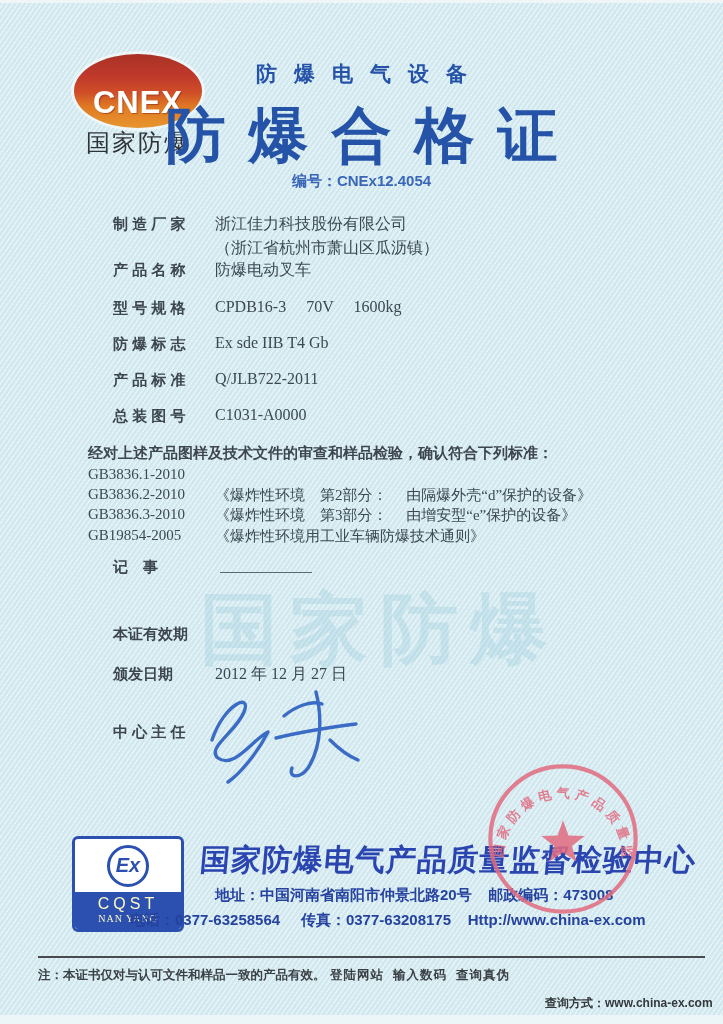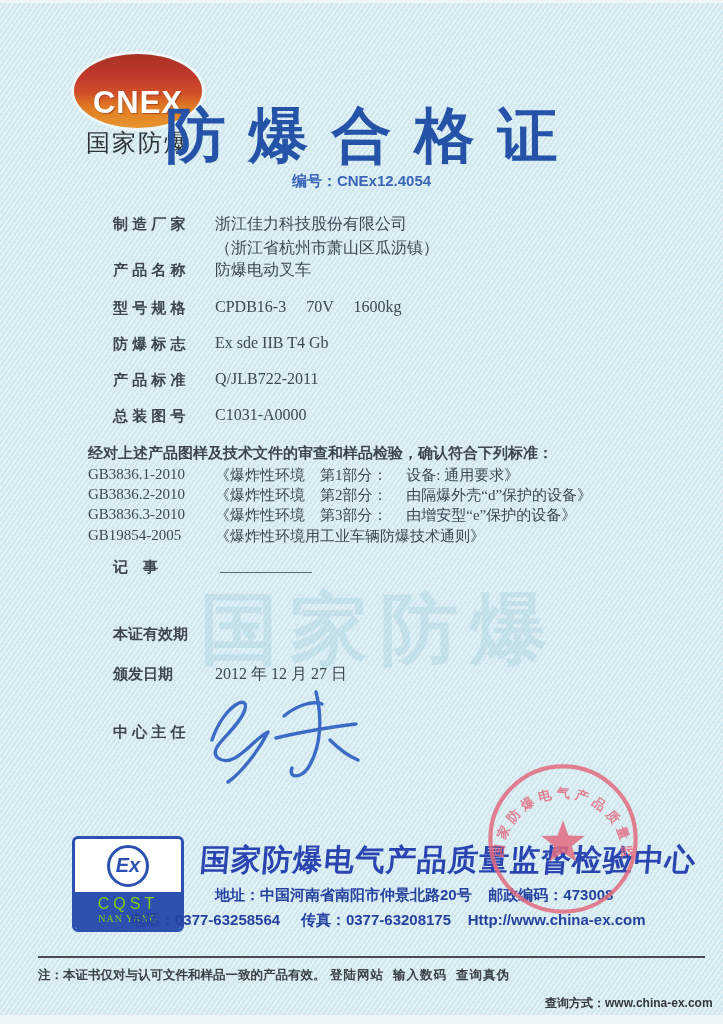--- a/index.html
+++ b/index.html
@@ -52,21 +52,21 @@
   
   .sig-svg { left:180px; top:682px; }
 
   
   .ex-logo { left:72px; top:836px; width:112px; height:96px; background:#ffffff;
     border:3px solid #2b50b0; border-radius:6px; overflow:hidden; }
   .ex-top { height:53px; display:flex; align-items:center; justify-content:center; }
   .ex-circle { width:42px; height:42px; border:3px solid #2b50b0; border-radius:50%;
     display:flex; align-items:center; justify-content:center; }
   .ex-circle span { color:#2b50b0; font-weight:bold; font-style:italic; font-size:20px; }
-  .ex-bottom { height:56px; background:#2b50b0; color:#84cc16; text-align:center; line-height:1.1; padding-top:3px; }
+  .ex-bottom { height:56px; background:#2b50b0; color:#fef9c3; text-align:center; line-height:1.1; padding-top:3px; }
   .ex-bottom .l1 { font-size:16px; letter-spacing:4px; }
   .ex-bottom .l2 { font-size:10px; letter-spacing:1px;font-family:Liberation Serif, serif; }
   .org-name { left:200px; top:840px; width:480px; font-size:30px; font-weight:bold; color:#2b45b0;
     font-family:"Liberation Serif", serif; transform:skewX(-5deg); letter-spacing:1px; white-space:nowrap; }
   .org-line { font-size:15px; font-weight:bold; color:#25429f; white-space:pre; }
   .addr { left:215px; top:886px; }
   .phone { left:130px; top:911px; }
 
   
   .stamp-svg { left:480px; top:756px; opacity:0.85; }
@@ -81,20 +81,21 @@
 </style>
 </head>
 <body>
 
 <div class="page">
 
   <div class="abs cnex-logo">
     <span>CNEX</span>
   </div>
   <div class="abs cnex-caption">国家防爆</div>
+  <div class="abs hdr-sub">防爆电气设备</div>
   <div class="abs hdr-title">防爆合格证</div>
   <div class="abs hdr-no">编号：CNEx12.4054</div>
 
   <div class="abs watermark">国家防爆</div>
 
   <div class="abs lab" style="top:215px">制 造 厂 家</div>
   <div class="abs val" style="top:214px">浙江佳力科技股份有限公司</div>
   <div class="abs val" style="top:238px">（浙江省杭州市萧山区瓜沥镇）</div>
 
   <div class="abs lab" style="top:261px">产 品 名 称</div>
@@ -107,21 +108,20 @@
   <div class="abs val" style="top:334px">Ex sde IIB T4 Gb</div>
 
   <div class="abs lab" style="top:371px">产 品 标 准</div>
   <div class="abs val" style="top:370px">Q/JLB722-2011</div>
 
   <div class="abs lab" style="top:407px">总 装 图 号</div>
   <div class="abs val" style="top:406px">C1031-A0000</div>
 
   <div class="abs intro" style="top:444px">经对上述产品图样及技术文件的审查和样品检验，确认符合下列标准：</div>
   <div class="abs std-code" style="top:466px">GB3836.1-2010</div>
-  <div class="abs std-name" style="top:466px">《爆炸性环境　第1部分：　 设备: 通用要求》</div>
   <div class="abs std-code" style="top:486px">GB3836.2-2010</div>
   <div class="abs std-name" style="top:486px">《爆炸性环境　第2部分：　 由隔爆外壳“d”保护的设备》</div>
   <div class="abs std-code" style="top:506px">GB3836.3-2010</div>
   <div class="abs std-name" style="top:506px">《爆炸性环境　第3部分：　 由增安型“e”保护的设备》</div>
   <div class="abs std-code" style="top:527px">GB19854-2005</div>
   <div class="abs std-name" style="top:527px">《爆炸性环境用工业车辆防爆技术通则》</div>
 
   <div class="abs lab" style="top:558px">记　事</div>
   <div class="abs dash-line"></div>
 

